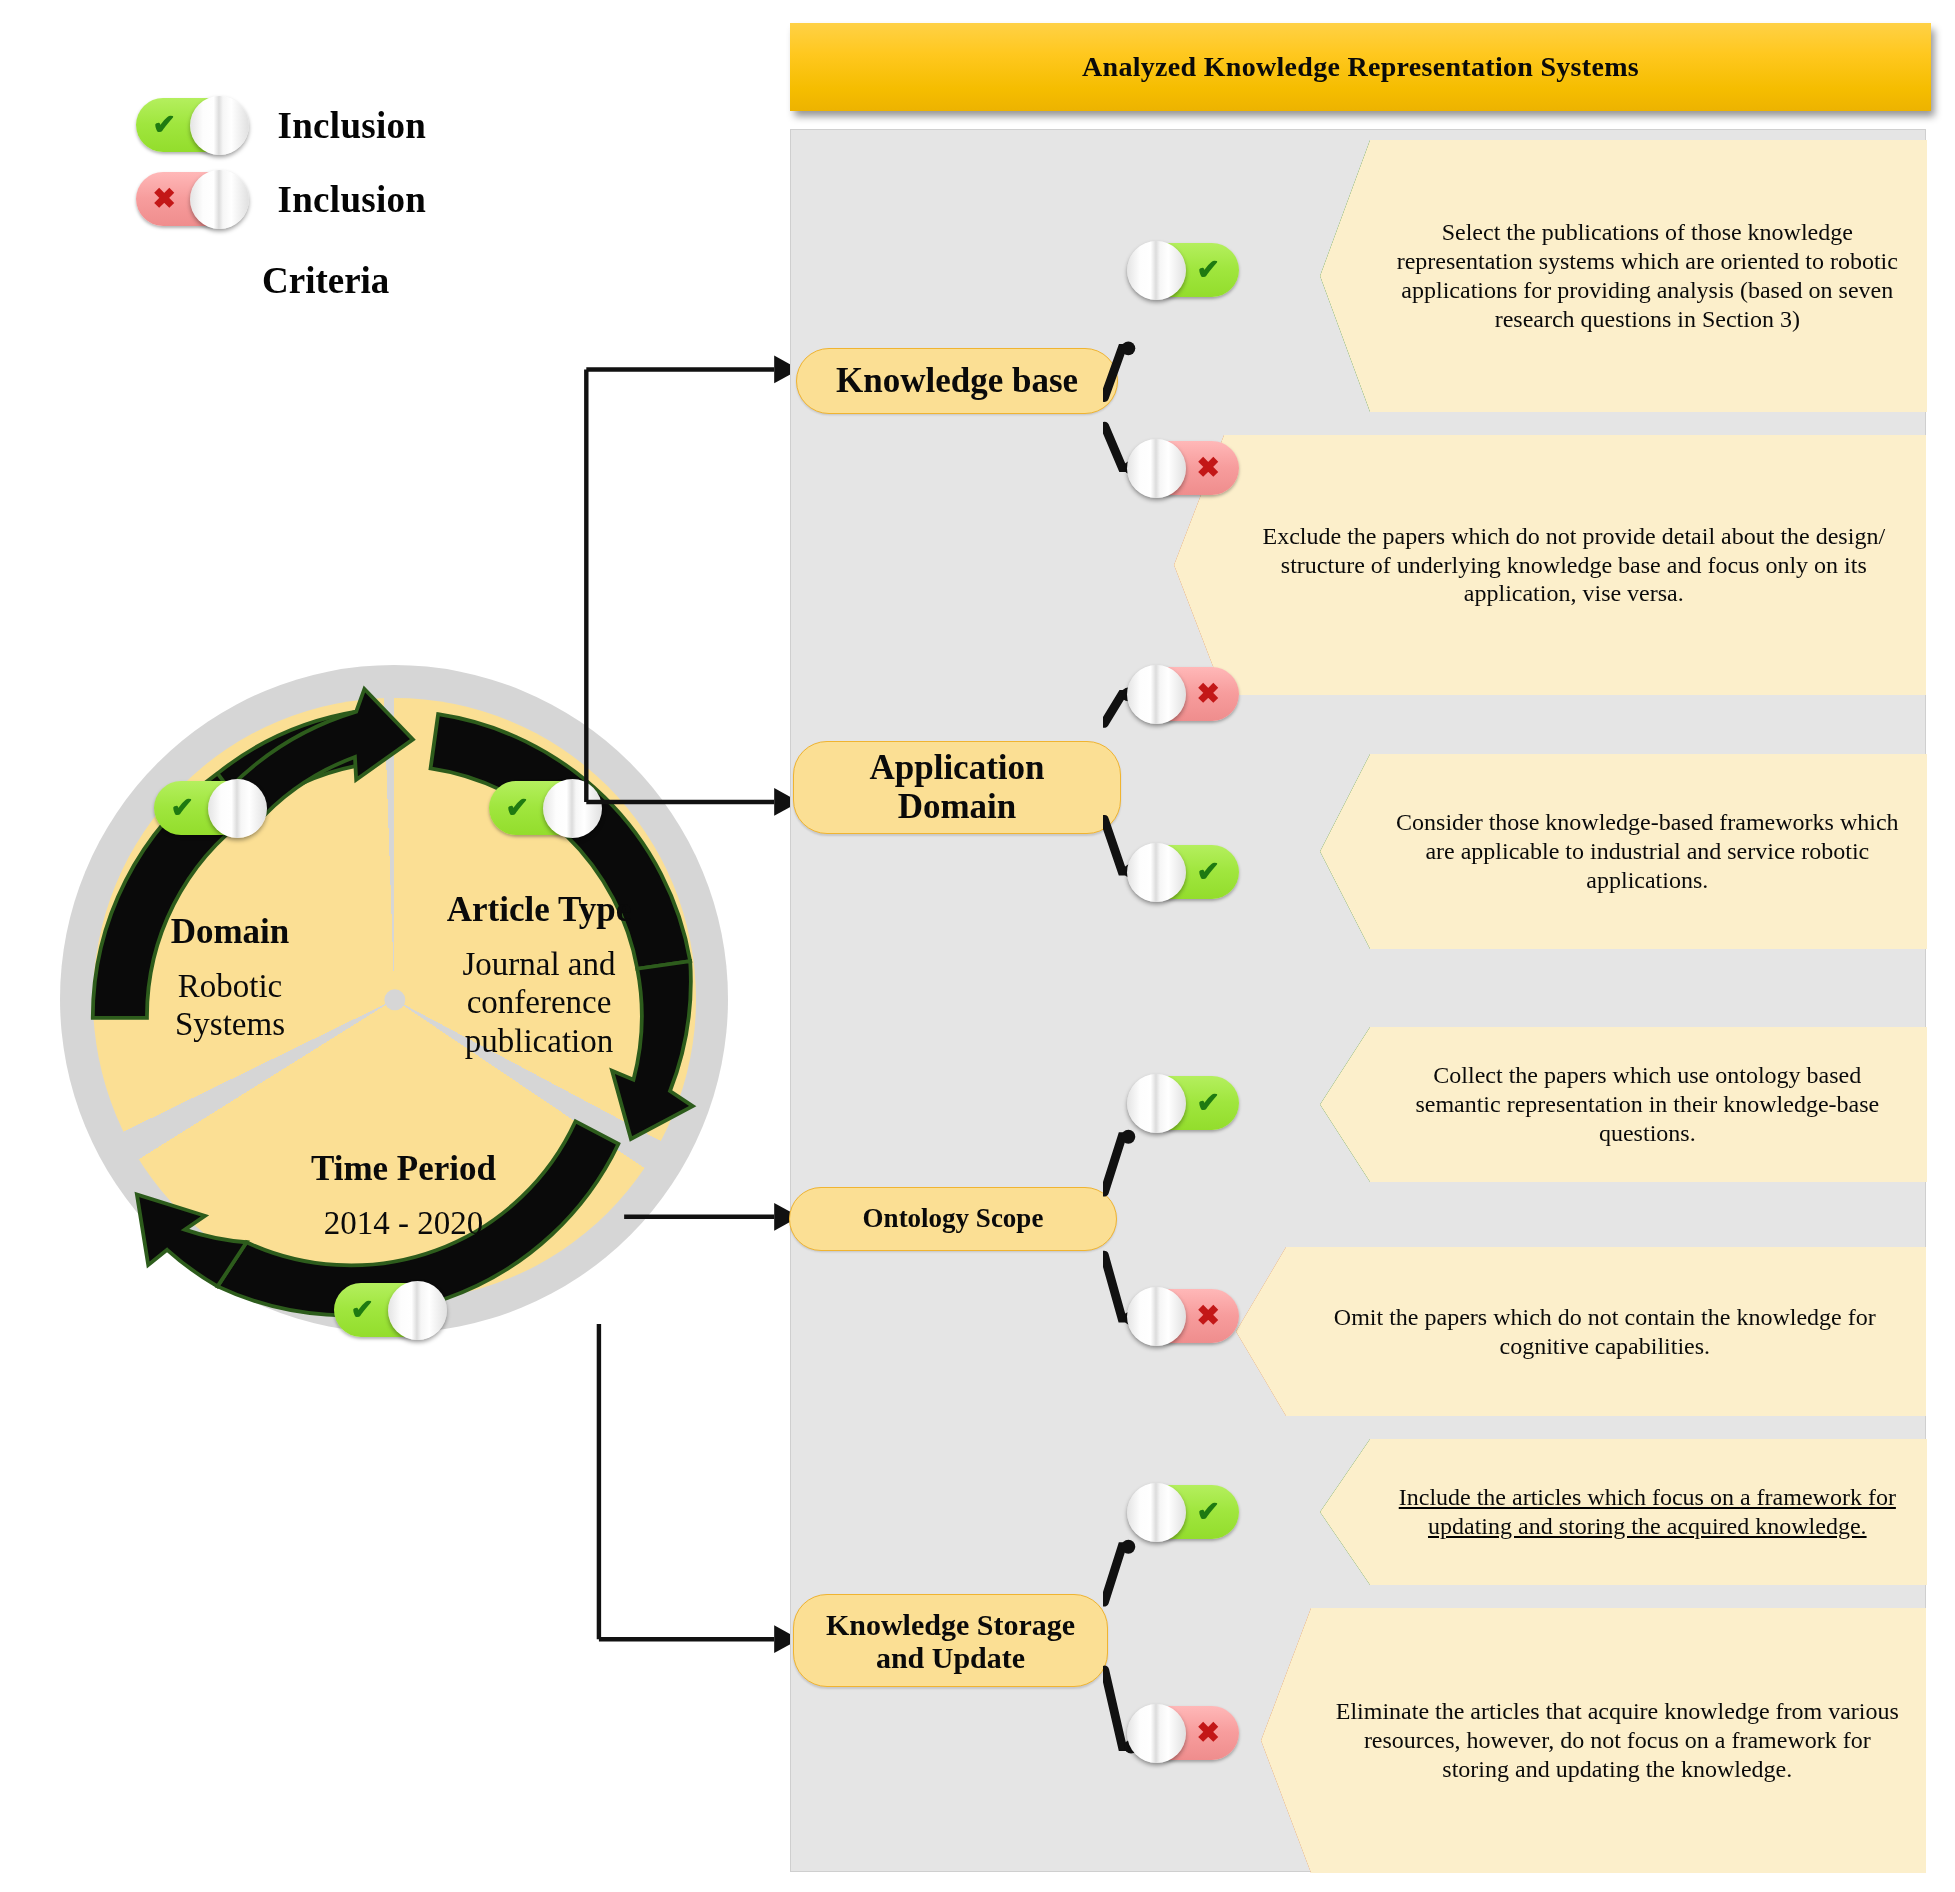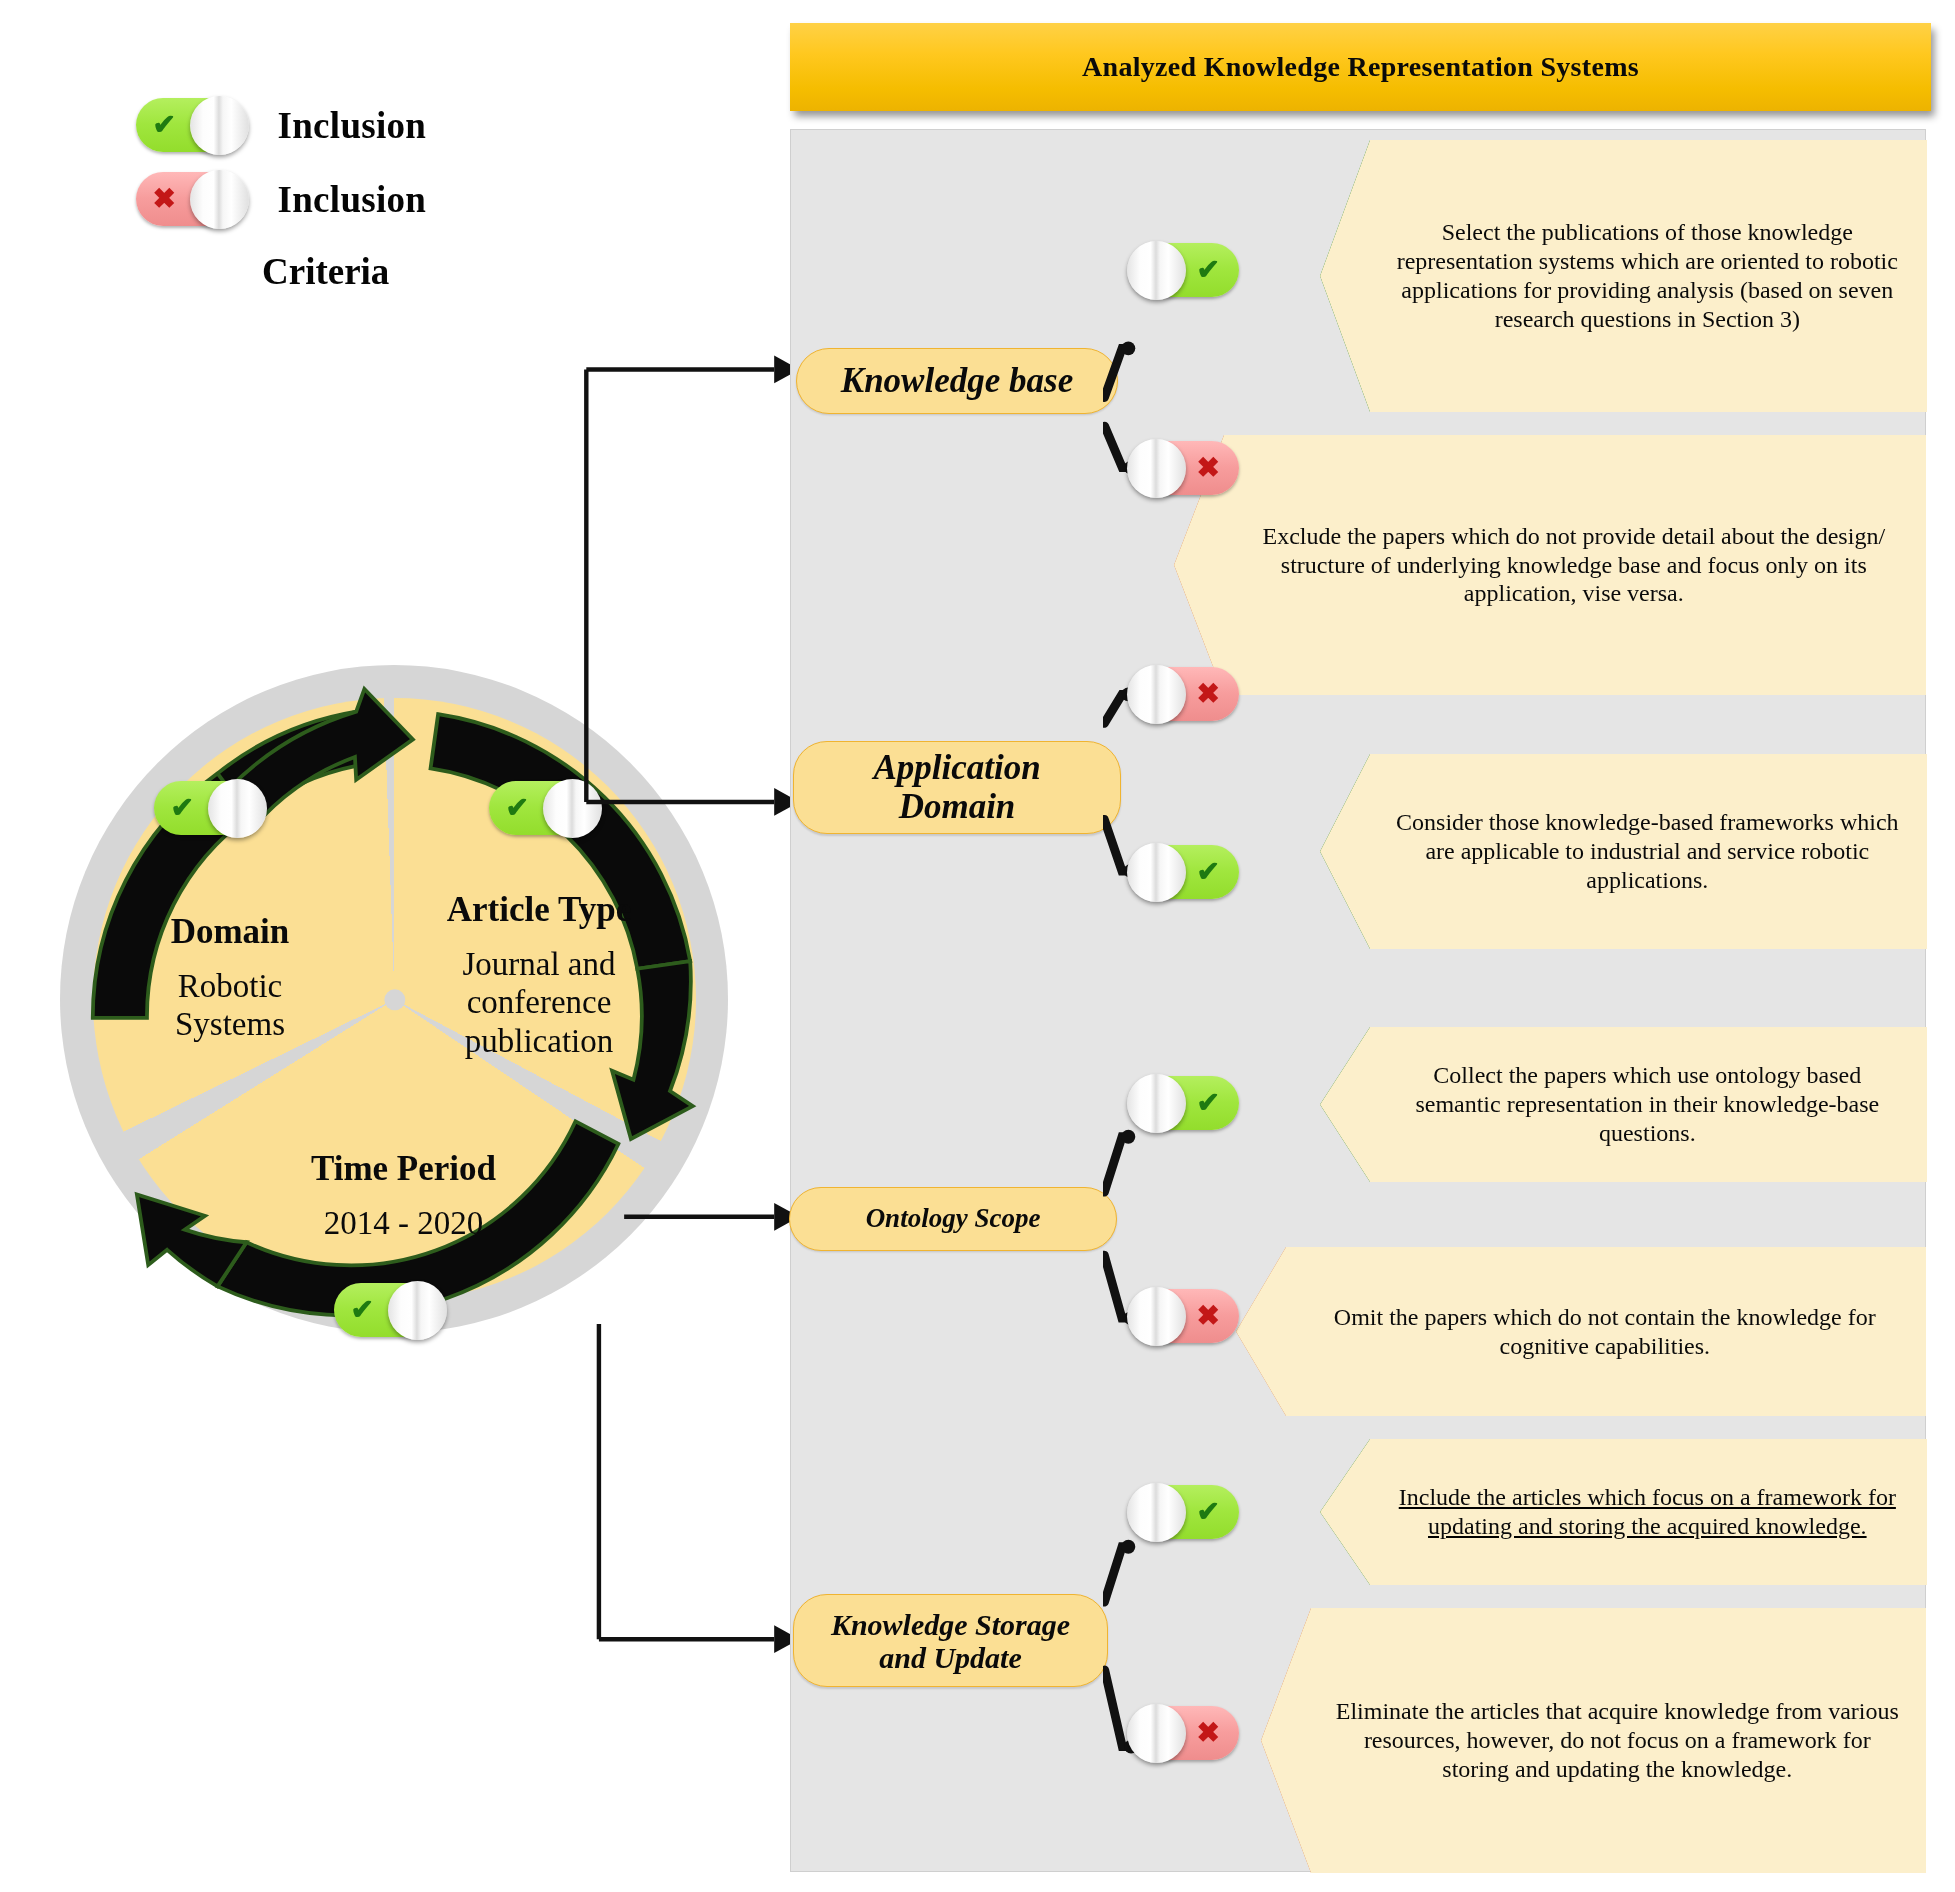--- a/index.html
+++ b/index.html
@@ -5,21 +5,21 @@
   html,body{margin:0;padding:0;background:#fff;}
   body{width:1955px;height:1892px;position:relative;overflow:hidden;
        font-family:"Liberation Serif","DejaVu Serif",serif;}
 
   
   #legend{position:absolute;left:136px;top:88px;width:391px;}
   .legend-row{display:flex;align-items:center;height:74px;}
   .legend-label{font-size:37px;font-weight:bold;color:#050505;margin-left:31.5px;
                 letter-spacing:0.3px;}
   .legend-criteria{font-size:37px;font-weight:bold;color:#050505;
-                   margin-left:126px;margin-top:14px;}
+                   margin-left:126px;margin-top:23px;}
 
   
   .tgl{position:relative;width:110px;height:54px;border-radius:28px;
        box-shadow:0 1.9px 3.2px rgba(0,0,0,.30);flex:none;}
   .tgl.green{background:linear-gradient(180deg,#b4ef5e 0%,#a0e63e 48%,#93dd2c 100%);}
   .tgl.red{background:linear-gradient(180deg,#ffb8b8 0%,#f79d9d 48%,#ef8d8d 100%);}
   .tgl .mark{position:absolute;left:16.4px;top:50%;transform:translateY(-50%);
              font-size:28px;font-weight:bold;line-height:1;}
   .tgl.green .mark{color:#1f7a11;}
   .tgl.red   .mark{color:#c31717;}
@@ -73,21 +73,21 @@
                 background:linear-gradient(180deg,#ffd146 0%,#ffc81f 35%,#f5bd00 75%,#edb300 100%);
                 box-shadow:4.4px 5.7px 7.6px rgba(0,0,0,.42);
                 display:flex;align-items:center;justify-content:center;}
   #panel-header .t{font-size:28px;font-weight:bold;color:#0a0a0a;letter-spacing:0.3px;}
 
   
   .node{position:absolute;background:#fbdf94;border:1.9px solid #f0b431;
         border-radius:34px;display:flex;align-items:center;justify-content:center;
         text-align:center;color:#0a0a0a;font-weight:bold;box-sizing:border-box;
         box-shadow:0 1.3px 1.9px rgba(0,0,0,.13);}
-  .node .lbl{line-height:1.1;padding:0 11.3px;font-style:italic;}
+  .node .lbl{line-height:1.1;padding:0 11.3px;}
 
   
   .callout{position:absolute;box-sizing:border-box;
            clip-path:polygon(50px 0, 100% 0, 100% 100%, 50px 100%, 0 50%);
            display:flex;align-items:center;justify-content:center;}
   .callout .inner{position:absolute;inset:0;
            clip-path:polygon(50px 0, 100% 0, 100% 100%, 50px 100%, 0 50%);
            background:#fcefcb;}
   .callout.inc{background:#5b9e40;}
   .callout.exc{background:#e79a5c;}

